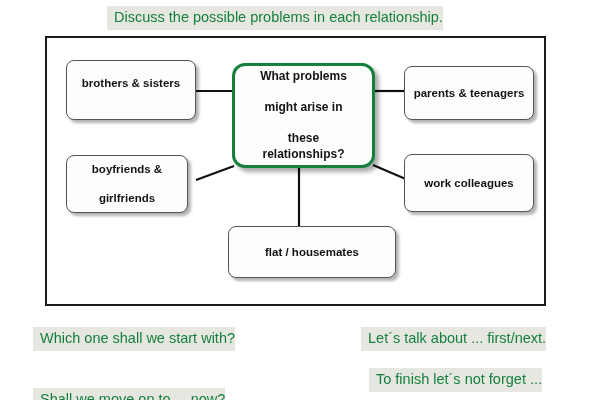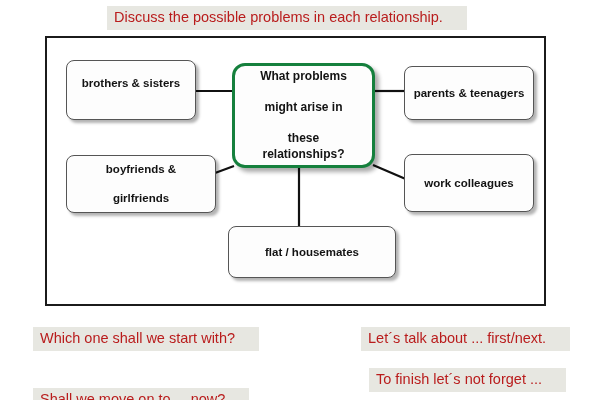--- a/index.html
+++ b/index.html
@@ -13,25 +13,25 @@
     position: relative;
     overflow: hidden;
     font-family: "Liberation Sans", sans-serif;
     color: #1a1a1a;
   }
 
   
   .highlight {
     position: absolute;
     background: #e7e7e1;
-    color: #b91c1c;
+    color: #15803d;
     font-size: 14.5px;
     line-height: 1;
     white-space: nowrap;
-    padding: 4px 24px 5px 7px;
+    padding: 4px 0 5px 7px;
     box-sizing: border-box;
   }
   #instruction-banner {
     left: 107px;
     top: 6px;
     font-size: 14.5px;
   }
 
   
   #diagram-frame {
@@ -68,21 +68,21 @@
     text-align: center;
     font-weight: bold;
     font-size: 11.5px;
     line-height: 1.25;
     color: #131313;
     box-shadow: 3px 3px 3px rgba(0,0,0,0.30);
   }
   .node span { display: block; padding: 0 6px; }
 
   #node-siblings   { left: 66px;  top: 60px;  width: 130px; height: 60px; }
-  #node-partners   { left: 66px;  top: 155px; width: 150px; height: 58px; }
+  #node-partners   { left: 66px;  top: 155px; width: 122px; height: 58px; }
   #node-parents    { left: 404px; top: 66px;  width: 130px; height: 54px; }
   #node-colleagues { left: 404px; top: 154px; width: 130px; height: 58px; }
   #node-housemates { left: 228px; top: 226px; width: 168px; height: 52px; }
 
   #node-central {
     left: 232px;
     top: 63px;
     width: 143px;
     height: 105px;
     border: 3px solid #15803d;

